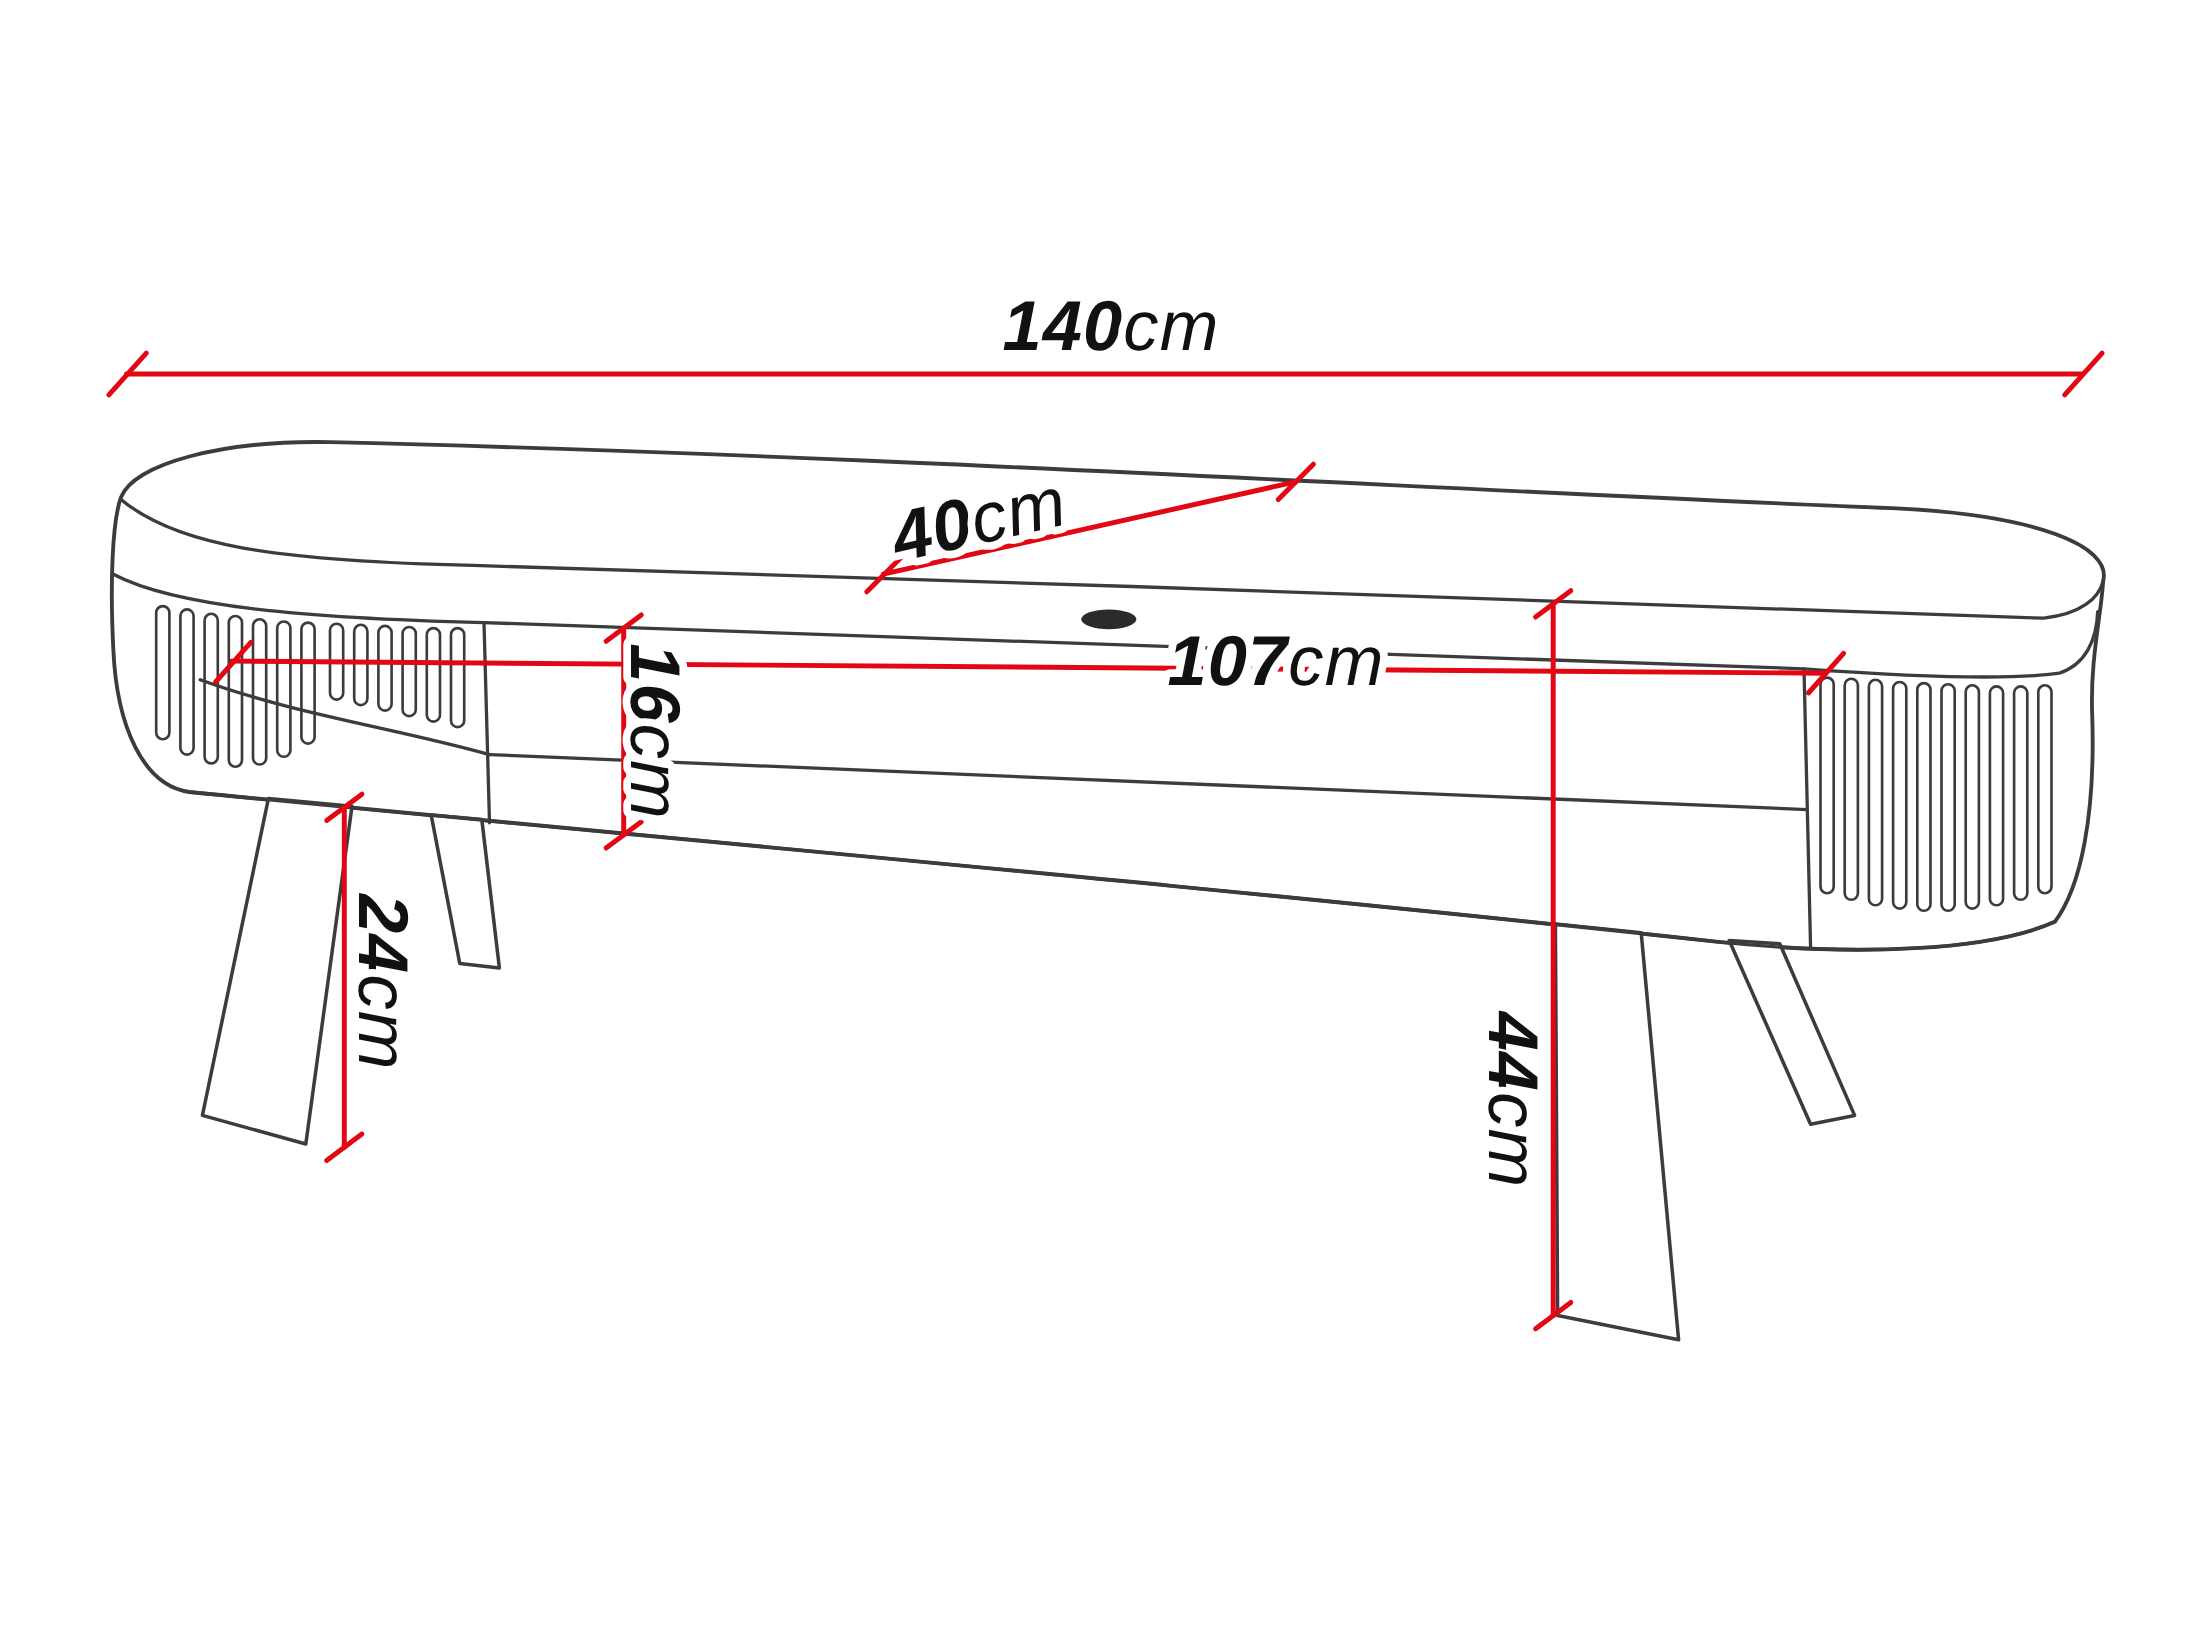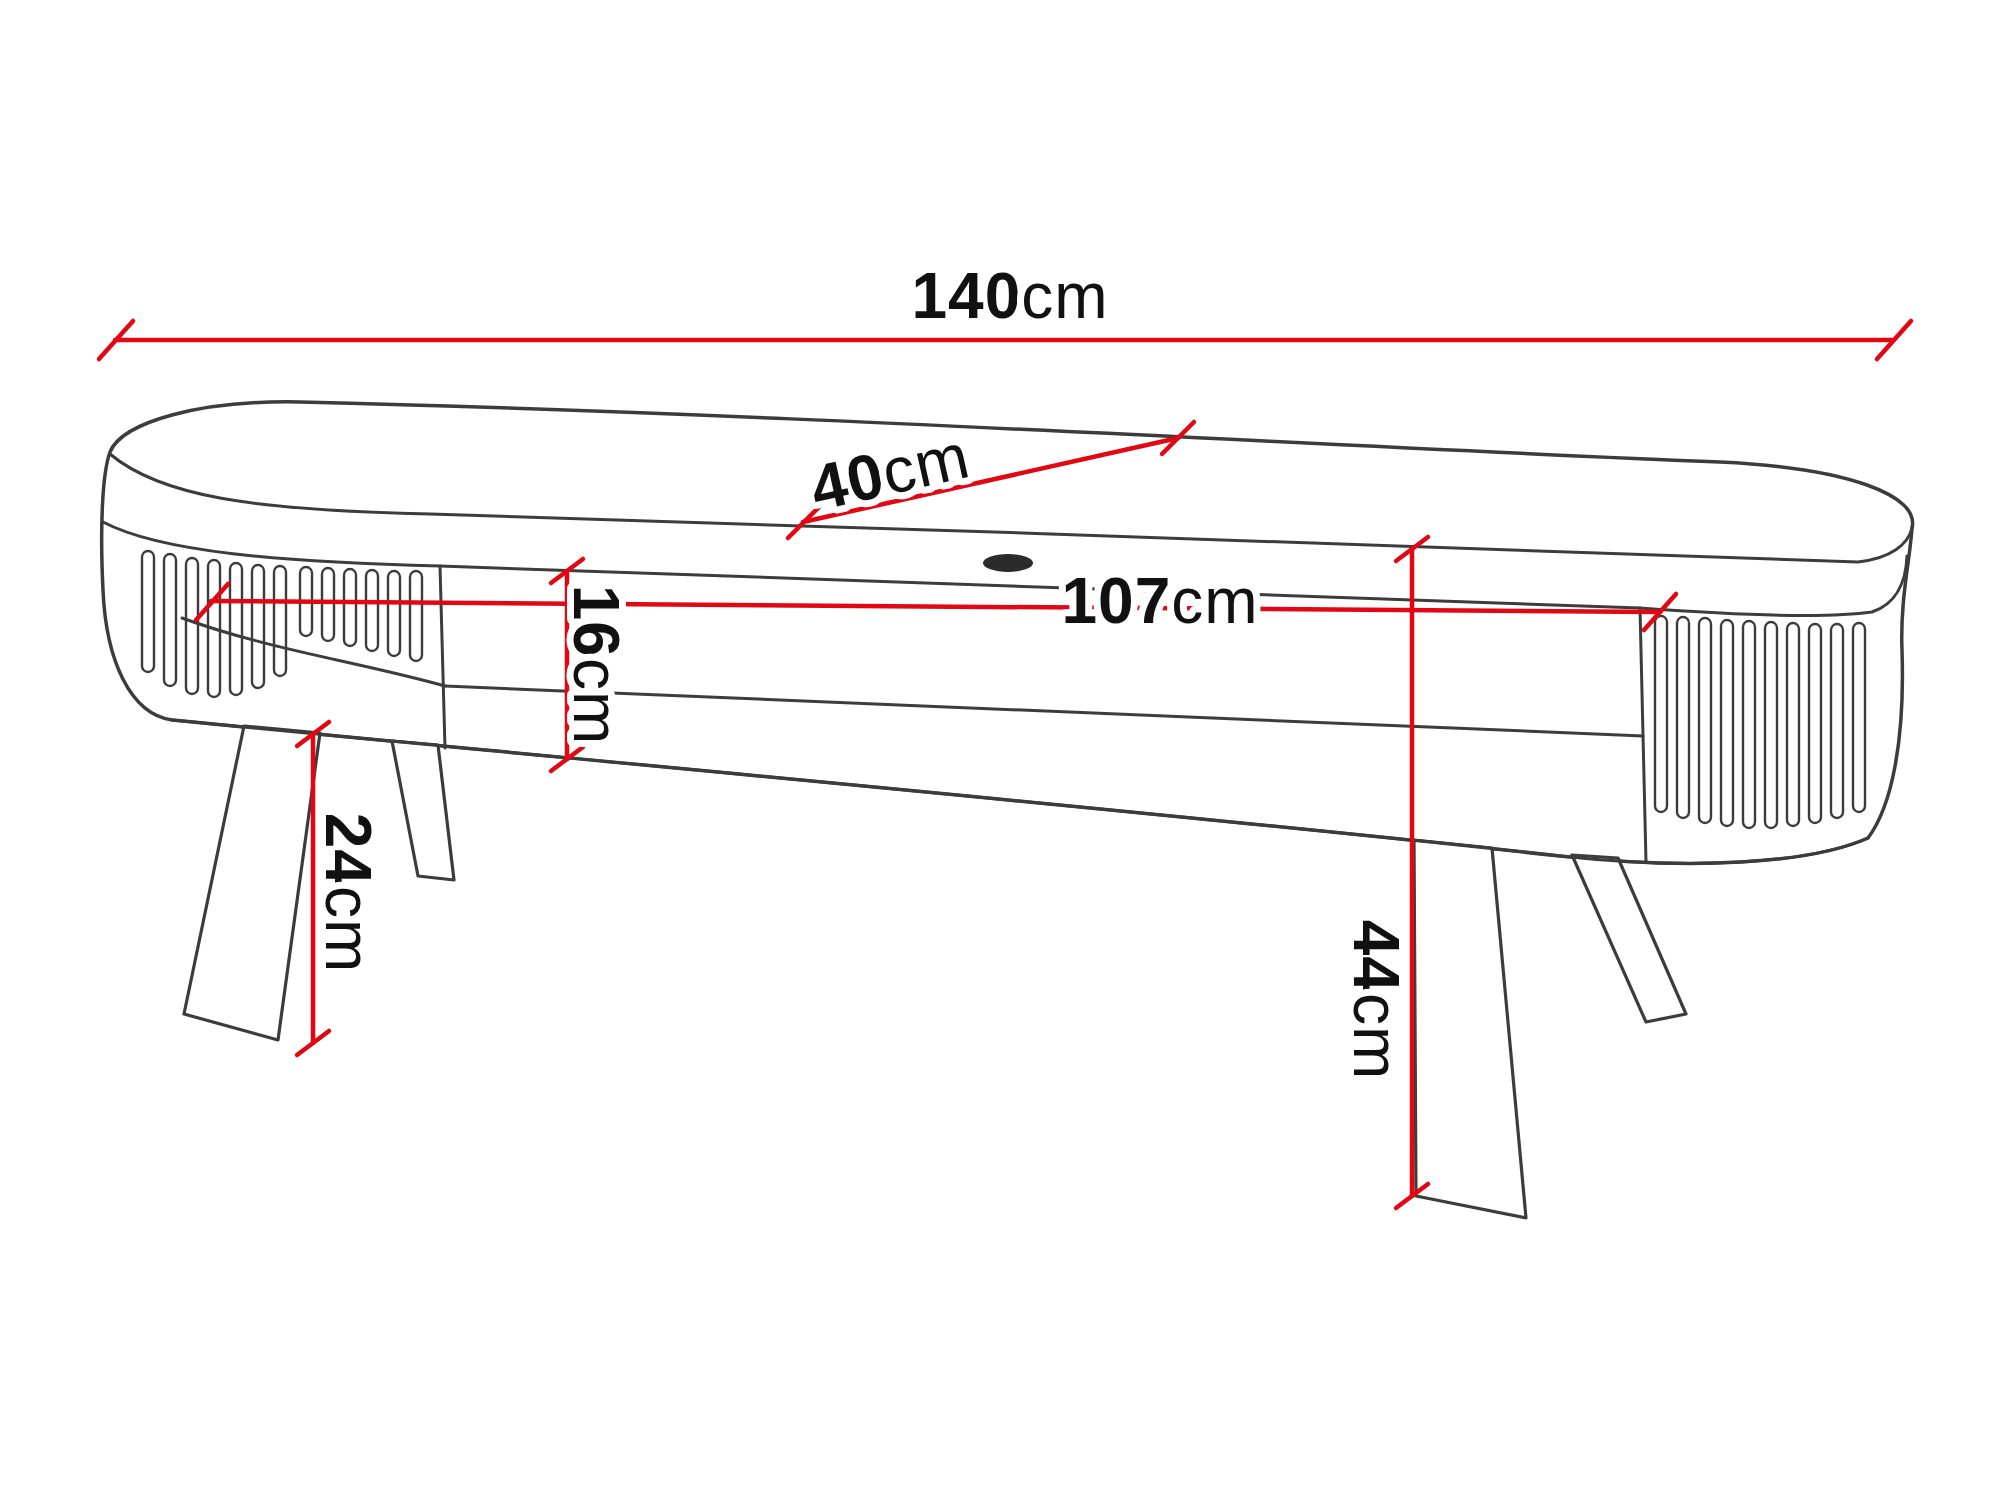--- a/index.html
+++ b/index.html
@@ -2,21 +2,21 @@
 <html style="--dim-color: #e30613; --line-color: #3c3c3c; --label-color: #111111; --bg-color: #ffffff;"><head>
 <meta charset="utf-8">
 <style>
   :root{
     --dim-color:#e30613;
     --line-color:#3c3c3c;
     --label-color:#111111;
     --bg-color:#ffffff;
   }
   html,body{margin:0;padding:0;background:#fff;}
-  .stage{width:2000px;height:1500px;background:var(--bg-color);overflow:hidden;}
+  .stage{width:2000px;height:1500px;background:var(--bg-color);overflow:hidden;font-style:italic;}
   svg{display:block;}
   .ln{fill:none;stroke:var(--line-color);stroke-width:3;stroke-linecap:round;stroke-linejoin:round;}
   .body-fill{fill:#ffffff;stroke:var(--line-color);stroke-width:3.5;stroke-linejoin:round;}
   .slat{fill:none;stroke:var(--line-color);stroke-width:2.4;}
   .leg{fill:#ffffff;stroke:var(--line-color);stroke-width:3.2;stroke-linejoin:round;}
   .hole{fill:#2b2b2b;}
   .red{fill:none;stroke:var(--dim-color);stroke-width:4.5;stroke-linecap:round;}
   .dim-label{
     font-family:"Liberation Sans","DejaVu Sans",sans-serif;
     font-weight:700;font-size:64px;fill:var(--label-color);

